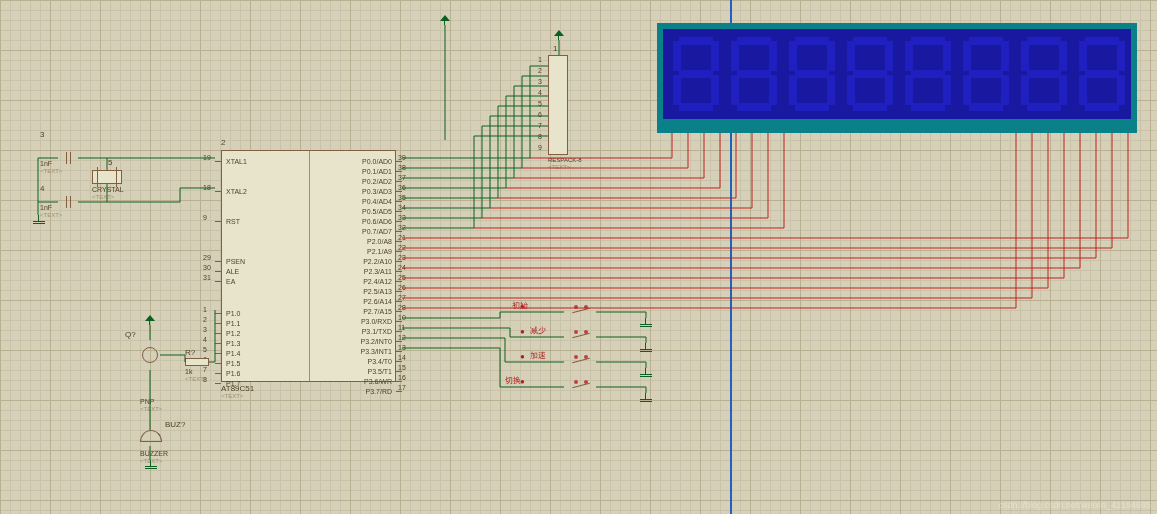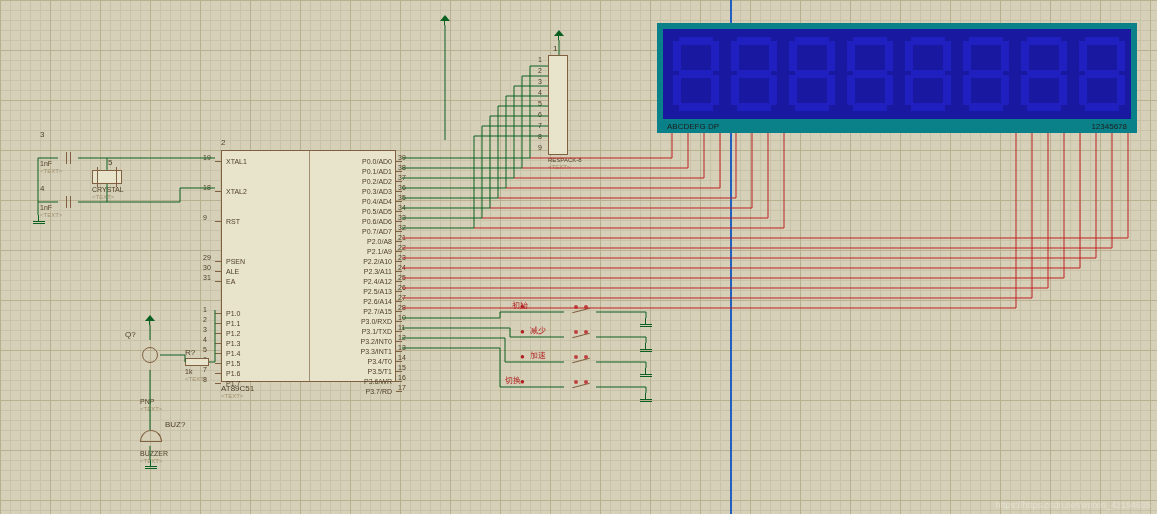--- a/index.html
+++ b/index.html
@@ -278,24 +278,20 @@
       <div class="digit" style="left:414px">
     <div class="seg h" style="top:2px"></div>
     <div class="seg h" style="top:35px"></div>
     <div class="seg h" style="top:68px"></div>
     <div class="seg v" style="left:2px;top:6px"></div>
     <div class="seg v" style="left:40px;top:6px"></div>
     <div class="seg v" style="left:2px;top:40px"></div>
     <div class="seg v" style="left:40px;top:40px"></div>
    </div>
     </div>
-  <div class="dstrip">
-    <span>ABCDEFG DP</span>
-    <span>12345678</span>
-  </div>
 </div>
 
 <div class="cap" style="left:58px;top:152px">
     <div class="p1"></div>
     <div class="p2"></div>
   </div>
 <div class="complbl" style="left:40px;top:130px">3</div>
 <div class="complbl" style="left:40px;top:160px;font-size:7px">1nF</div>
 <div class="subtxt" style="left:40px;top:168px">&lt;TEXT&gt;</div>
 
@@ -425,13 +421,13 @@
 <line x1="150" y1="325" x2="150" y2="340"></line>
 <line x1="160" y1="355" x2="185" y2="355"></line>
     <line x1="185" y1="355" x2="185" y2="362"></line>
 <line x1="209" y1="362" x2="215" y2="362"></line>
 <line x1="150" y1="370" x2="150" y2="430"></line>
 <line x1="150" y1="446" x2="150" y2="460"></line>
 
 <polyline points="215,310 215,362"></polyline>
 </svg>
 
-<div class="wm">https://https.csdn.net/weixin_42194695</div>
+<div class="wm">csdn://blog.csdn.net/weixin_42194695</div>
 
 </body></html>

